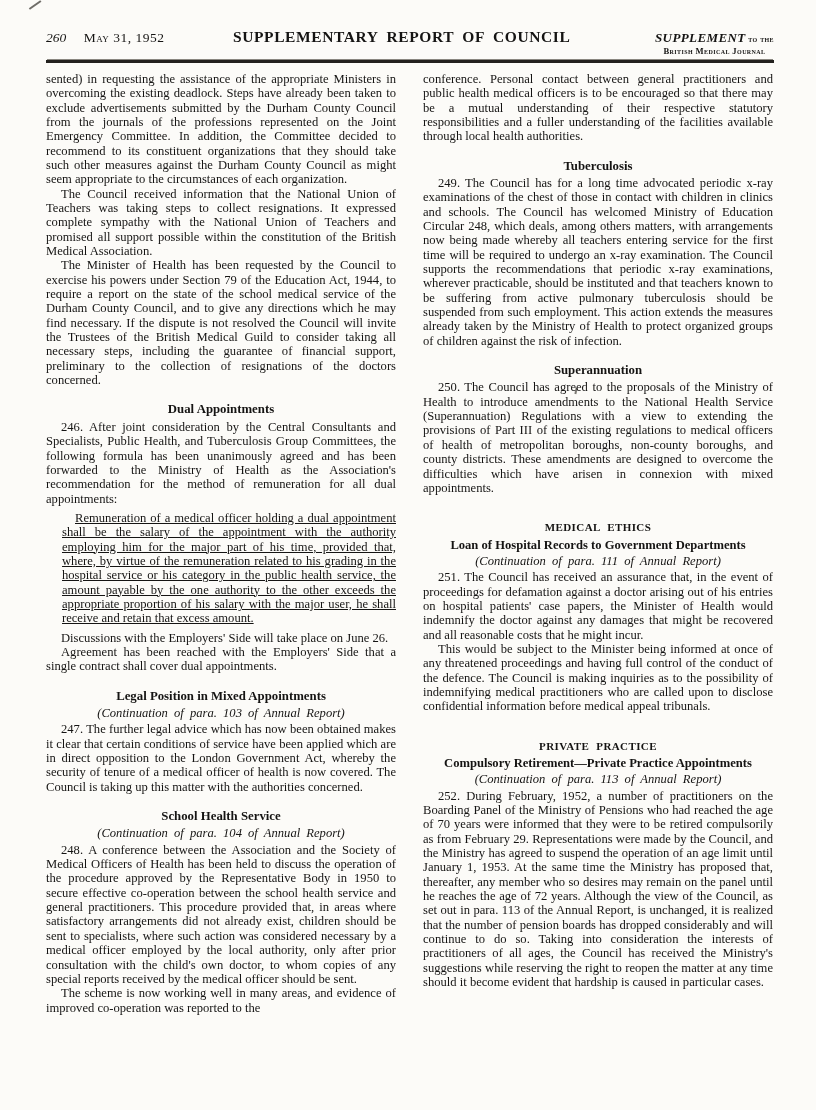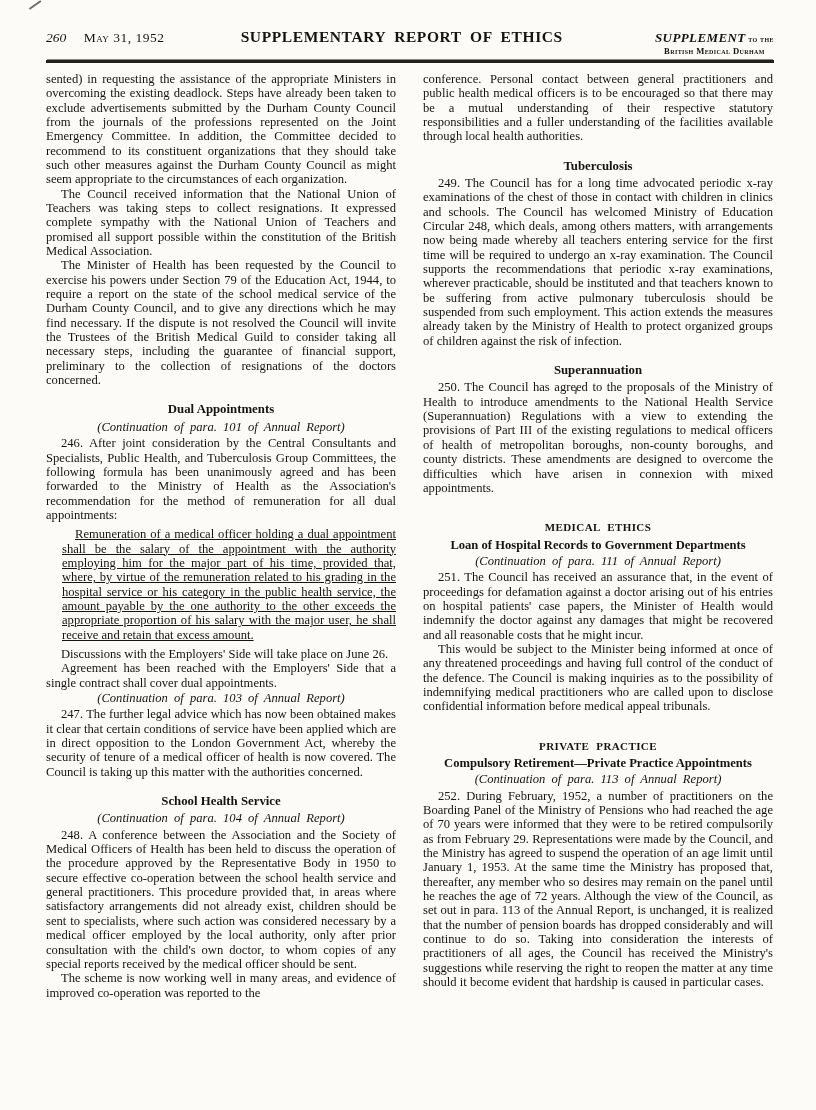--- a/index.html
+++ b/index.html
@@ -81,43 +81,43 @@
 <div class="artifact-slash"></div>
 <div class="artifact-tick"></div>
 
 <div class="page">
 
   <div class="header">
     <div class="hdr-left">
       <span class="page-number">260</span>
       <span class="issue-date">May 31, 1952</span>
     </div>
-    <div class="hdr-title">SUPPLEMENTARY REPORT OF ETHICS</div>
+    <div class="hdr-title">SUPPLEMENTARY REPORT OF COUNCIL</div>
     <div class="hdr-supp">
       <div>
         <span class="supp-word">SUPPLEMENT</span>
         <span class="supp-rest">to the</span>
       </div>
-      <div class="supp-line2">British Medical Durham</div>
+      <div class="supp-line2">British Medical Journal</div>
     </div>
   </div>
 
   <div class="rule"></div>
 
   <div class="cols">
     <div class="col" id="col-left">
         <p class="cont">sented) in requesting the assistance of the appropriate Ministers in overcoming the existing deadlock.  Steps have already been taken to exclude advertisements submitted by the Durham County Council from the journals of the professions represented on the Joint Emergency Committee.  In addition, the Committee decided to recommend to its constituent organizations that they should take such other measures against the Durham County Council as might seem appropriate to the circumstances of each organization.</p>
         <p>The Council received information that the National Union of Teachers was taking steps to collect resignations.  It expressed complete sympathy with the National Union of Teachers and promised all support possible within the constitution of the British Medical Association.</p>
         <p>The Minister of Health has been requested by the Council to exercise his powers under Section 79 of the Education Act, 1944, to require a report on the state of the school medical service of the Durham County Council, and to give any directions which he may find necessary.  If the dispute is not resolved the Council will invite the Trustees of the British Medical Guild to consider taking all necessary steps, including the guarantee of financial support, preliminary to the collection of resignations of the doctors concerned.</p>
         <h3 class="h">Dual Appointments</h3>
-        <div class="si">(Continuation of para. 101 of Annual Report)</div>
         <p>246. After joint consideration by the Central Consultants and Specialists, Public Health, and Tuberculosis Group Committees, the following formula has been unanimously agreed and has been forwarded to the Ministry of Health as the Association's recommendation for the method of remuneration for all dual appointments:</p>
         <p class="block">Remuneration of a medical officer holding a dual appointment shall be the salary of the appointment with the authority employing him for the major part of his time, provided that, where, by virtue of the remuneration related to his grading in the hospital service or his category in the public health service, the amount payable by the one authority to the other exceeds the appropriate proportion of his salary with the major user, he shall receive and retain that excess amount.</p>
         <p class="space-before">Discussions with the Employers' Side will take place on June 26.</p>
         <p>Agreement has been reached with the Employers' Side that a single contract shall cover dual appointments.</p>
+        <h3 class="h">Legal Position in Mixed Appointments</h3>
         <div class="si">(Continuation of para. 103 of Annual Report)</div>
         <p>247. The further legal advice which has now been obtained makes it clear that certain conditions of service have been applied which are in direct opposition to the London Government Act, whereby the security of tenure of a medical officer of health is now covered.  The Council is taking up this matter with the authorities concerned.</p>
         <h3 class="h">School Health Service</h3>
         <div class="si">(Continuation of para. 104 of Annual Report)</div>
         <p>248. A conference between the Association and the Society of Medical Officers of Health has been held to discuss the operation of the procedure approved by the Representative Body in 1950 to secure effective co-operation between the school health service and general practitioners. This procedure provided that, in areas where satisfactory arrangements did not already exist, children should be sent to specialists, where such action was considered necessary by a medical officer employed by the local authority, only after prior consultation with the child's own doctor, to whom copies of any special reports received by the medical officer should be sent.</p>
         <p>The scheme is now working well in many areas, and evidence of improved co-operation was reported to the</p>
       </div>
     <div class="col" id="col-right">
         <p class="cont">conference.  Personal contact between general practitioners and public health medical officers is to be encouraged so that there may be a mutual understanding of their respective statutory responsibilities and a fuller understanding of the facilities available through local health authorities.</p>
         <h3 class="h">Tuberculosis</h3>

